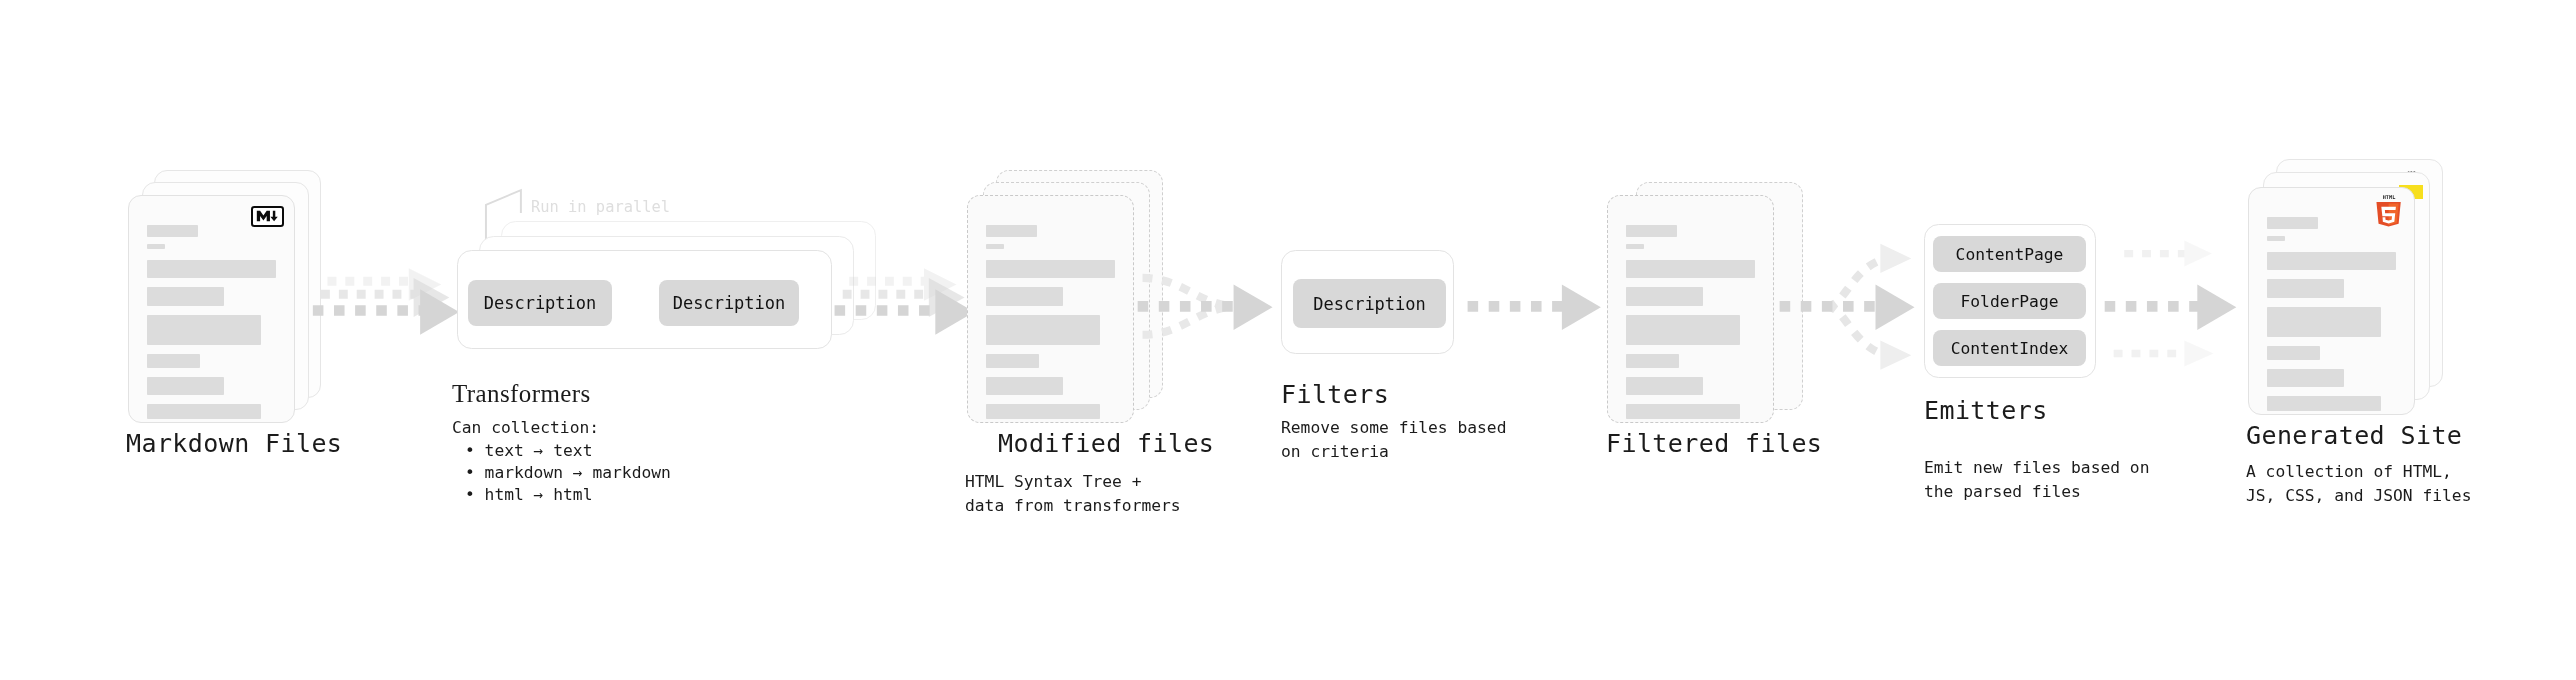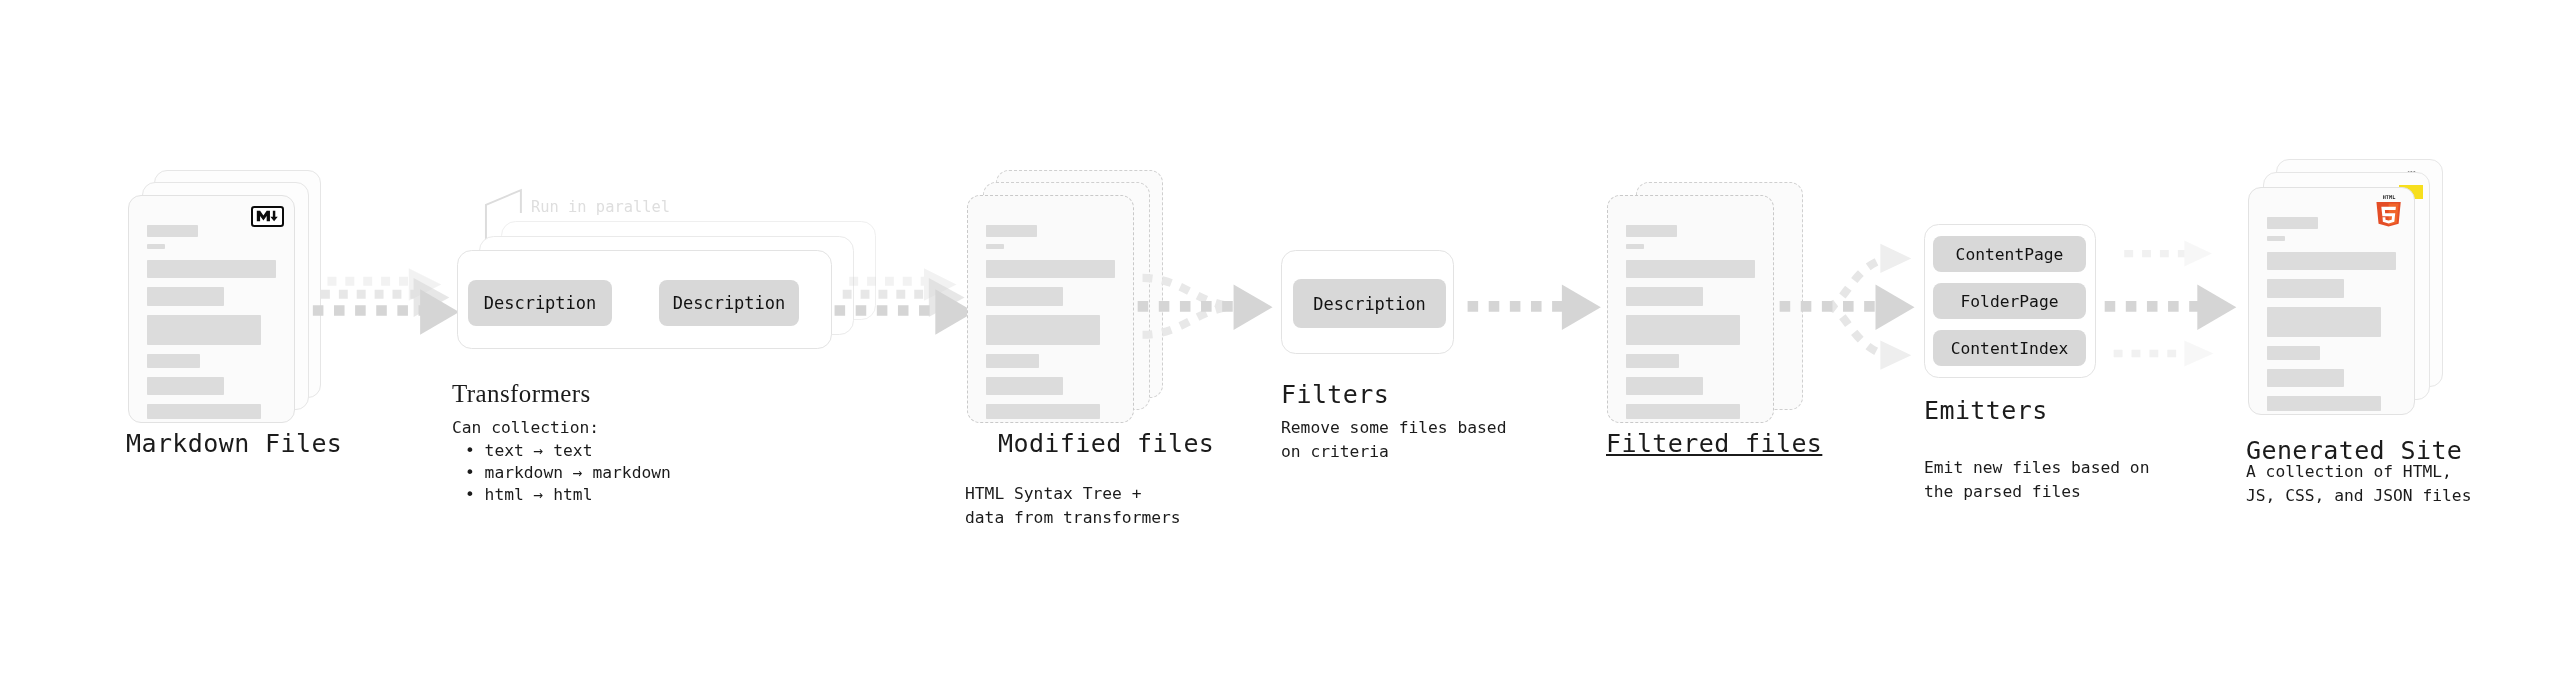--- a/index.html
+++ b/index.html
@@ -269,21 +269,21 @@
         <div class="doc-bar" style="width:100%;height:18px;margin-bottom:9px;"></div>
         <div class="doc-bar" style="width:60%;height:18.7px;margin-bottom:9px;"></div>
         <div class="doc-bar" style="width:88%;height:30px;margin-bottom:9px;"></div>
         <div class="doc-bar" style="width:41%;height:14px;margin-bottom:9px;"></div>
         <div class="doc-bar" style="width:60%;height:18.7px;margin-bottom:9px;"></div>
         <div class="doc-bar" style="width:88%;height:14.6px;"></div>
       </div>
     </div>
 
     <div class="stage-title" style="left:965px;top:429px;margin-left:33px;">Modified files</div>
-    <div class="stage-desc" style="left:965px;top:470px;margin-top:12px;">HTML Syntax Tree +
+    <div class="stage-desc" style="left:965px;top:470px;">HTML Syntax Tree +
 data from transformers</div>
   </div>
 
   <svg class="layer" viewBox="0 0 3170 838" width="2576" height="681">
     <g>
       <path d="M1406 342 C1452 342 1470 370 1510 376" fill="none" stroke="#e8e8e8" stroke-width="10" stroke-dasharray="12 12"></path>
       <path d="M1406 412 C1452 412 1470 384 1510 378" fill="none" stroke="#e8e8e8" stroke-width="10" stroke-dasharray="12 12"></path>
       <line x1="1400" y1="377" x2="1524" y2="377" stroke="#d5d5d5" stroke-width="13" stroke-dasharray="13 13"></line>
       <polygon points="1518,350 1566,378 1518,406" fill="#d5d5d5"></polygon>
     </g>
@@ -315,21 +315,21 @@
         <div class="doc-bar" style="width:18px;height:4.9px;margin-bottom:10.6px;"></div>
         <div class="doc-bar" style="width:100%;height:18px;margin-bottom:9px;"></div>
         <div class="doc-bar" style="width:60%;height:18.7px;margin-bottom:9px;"></div>
         <div class="doc-bar" style="width:88%;height:30px;margin-bottom:9px;"></div>
         <div class="doc-bar" style="width:41%;height:14px;margin-bottom:9px;"></div>
         <div class="doc-bar" style="width:60%;height:18.7px;margin-bottom:9px;"></div>
         <div class="doc-bar" style="width:88%;height:14.6px;"></div>
       </div>
     </div>
 
-    <div class="stage-title" style="left:1606px;top:429px;text-decoration:underline;">Filtered files</div>
+    <div class="stage-title" style="left:1606px;top:429px;">Filtered files</div>
   </div>
 
   <svg class="layer" viewBox="0 0 3170 838" width="2576" height="681">
     <g>
       <path d="M2248 377 C2270 377 2278 330 2320 318" fill="none" stroke="#e6e6e6" stroke-width="10" stroke-dasharray="12 12"></path>
       <polygon points="2314,300 2352,318 2314,336" fill="#eeeeee"></polygon>
 
       <path d="M2248 377 C2270 377 2278 424 2320 437" fill="none" stroke="#e6e6e6" stroke-width="10" stroke-dasharray="12 12"></path>
       <polygon points="2314,419 2352,437 2314,455" fill="#eeeeee"></polygon>
 
@@ -395,19 +395,19 @@
         <div class="doc-bar" style="width:18px;height:4.9px;margin-bottom:10.6px;"></div>
         <div class="doc-bar" style="width:100%;height:18px;margin-bottom:9px;"></div>
         <div class="doc-bar" style="width:60%;height:18.7px;margin-bottom:9px;"></div>
         <div class="doc-bar" style="width:88%;height:30px;margin-bottom:9px;"></div>
         <div class="doc-bar" style="width:41%;height:14px;margin-bottom:9px;"></div>
         <div class="doc-bar" style="width:60%;height:18.7px;margin-bottom:9px;"></div>
         <div class="doc-bar" style="width:88%;height:14.6px;"></div>
       </div>
     </div>
 
-    <div class="stage-title" style="left:2246px;top:436px;text-align:right;">Generated Site</div>
+    <div class="stage-title" style="left:2246px;top:421px;text-align:right;">Generated Site</div>
     <div class="stage-desc" style="left:2246px;top:460px;">A collection of HTML,
 JS, CSS, and JSON files</div>
   </div>
 
 </div>
 
 
 </body></html>

